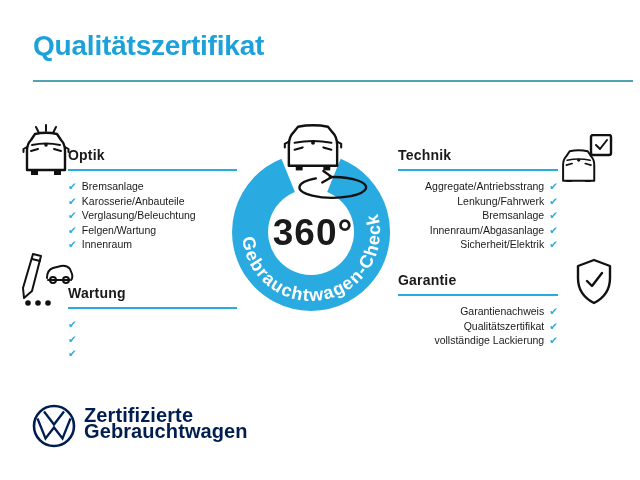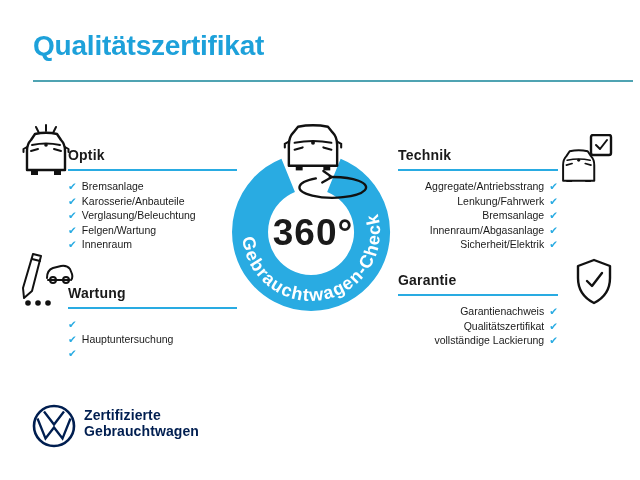--- a/index.html
+++ b/index.html
@@ -36,21 +36,21 @@
   #sec-garantie{left:398px;top:271px;width:160px;}
   .icon{position:absolute;}
   #icon-optik{left:22px;top:124px;}
   #icon-wartung{left:20px;top:253px;}
   #icon-technik{left:561px;top:134px;}
   #icon-garantie{left:573px;top:258px;}
   .center-overlay{position:absolute;left:0;top:0;width:640px;height:480px;pointer-events:none;}
   .footer-logo{position:absolute;left:32px;top:404px;}
   .footer-text{
     position:absolute;left:84px;top:408px;
-    font-size:14px;line-height:15.5px;font-weight:bold;color:var(--brand-navy);letter-spacing:.1px;
+    font-size:20px;line-height:15.5px;font-weight:bold;color:var(--brand-navy);letter-spacing:.1px;
   }
   svg .stroke{stroke:#111;stroke-width:2.4;fill:none;stroke-linecap:round;stroke-linejoin:round;}
   svg .thin{stroke:#111;stroke-width:2;fill:none;stroke-linecap:round;stroke-linejoin:round;}
 </style>
 </head>
 <body>
 
 <div class="stage">
 
   <h1 class="page-title">Qualitätszertifikat</h1>
@@ -161,21 +161,20 @@
 
   <section class="sec" id="sec-wartung">
     <h2>Wartung</h2>
     <div class="sec-rule"></div>
     <ul>
         <li>
           <span class="chk">✔</span>
         </li>
         <li>
           <span class="chk">✔</span>
-          <span>Hauptuntersuchung</span>
         </li>
         <li>
           <span class="chk">✔</span>
         </li>
       </ul>
   </section>
 
   <section class="sec right" id="sec-garantie">
     <h2>Garantie</h2>
     <div class="sec-rule"></div>

